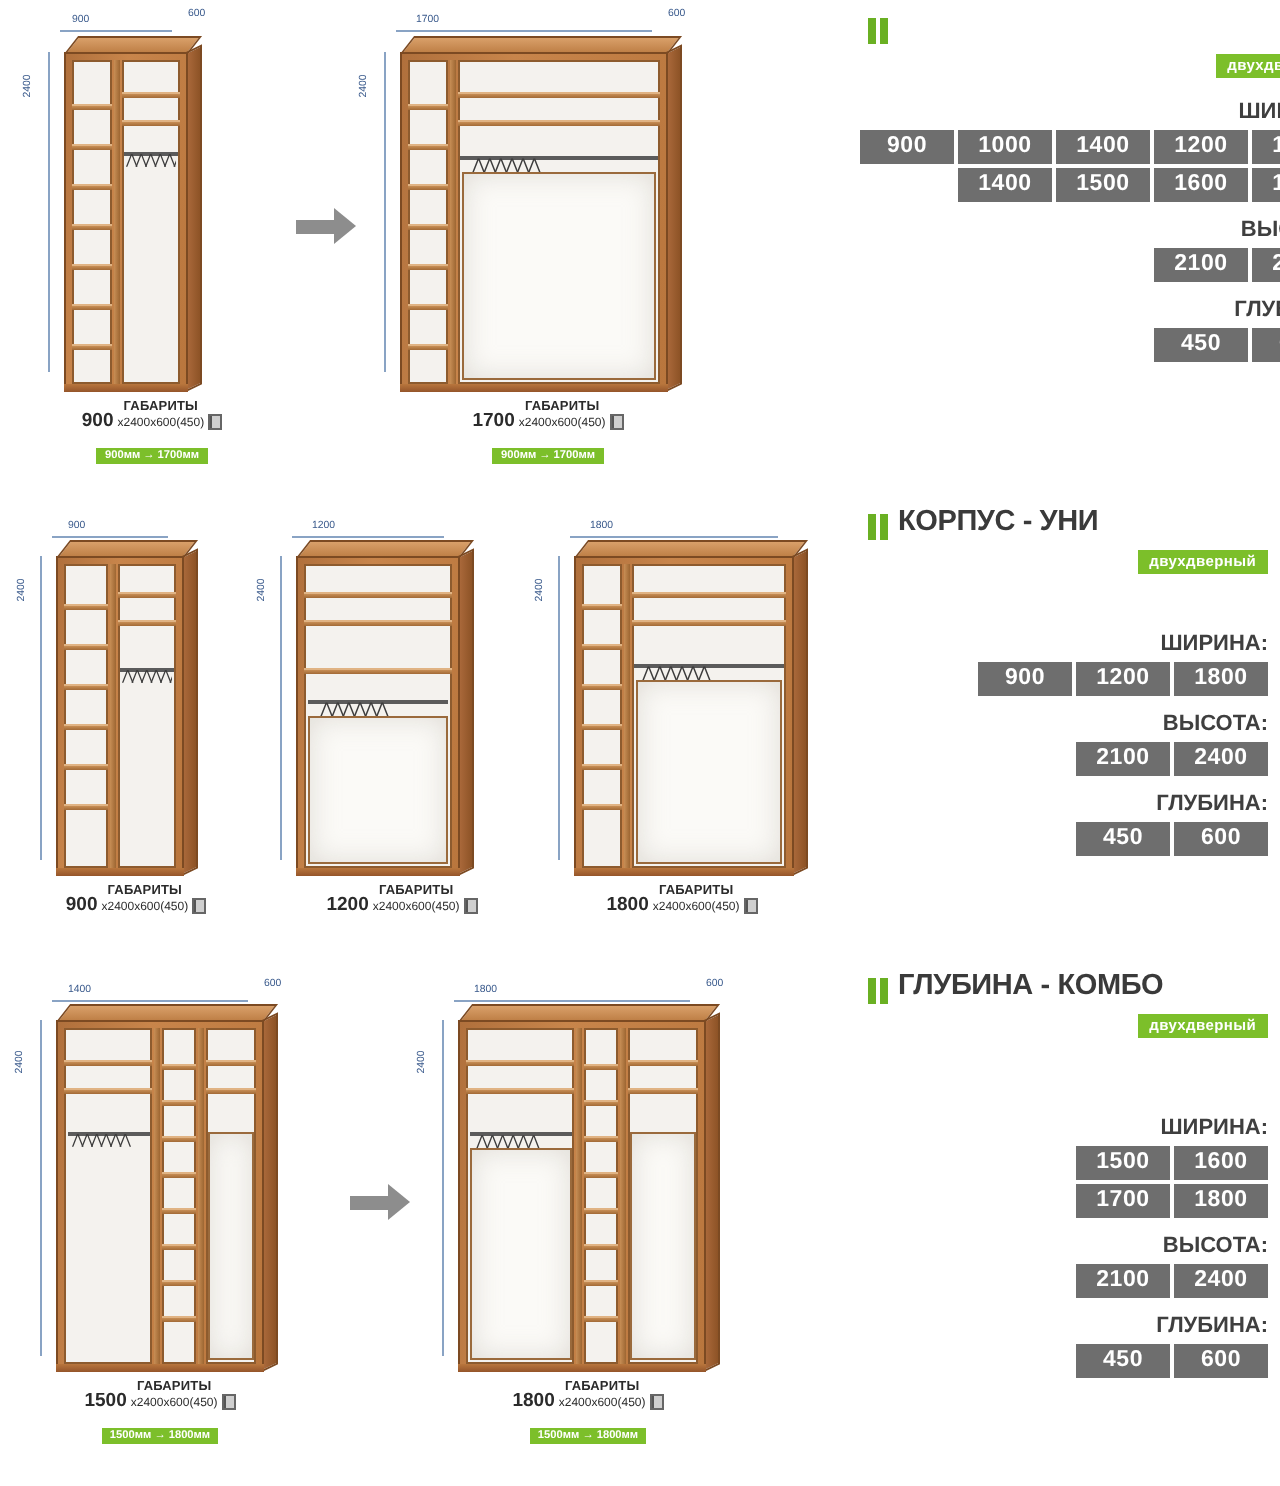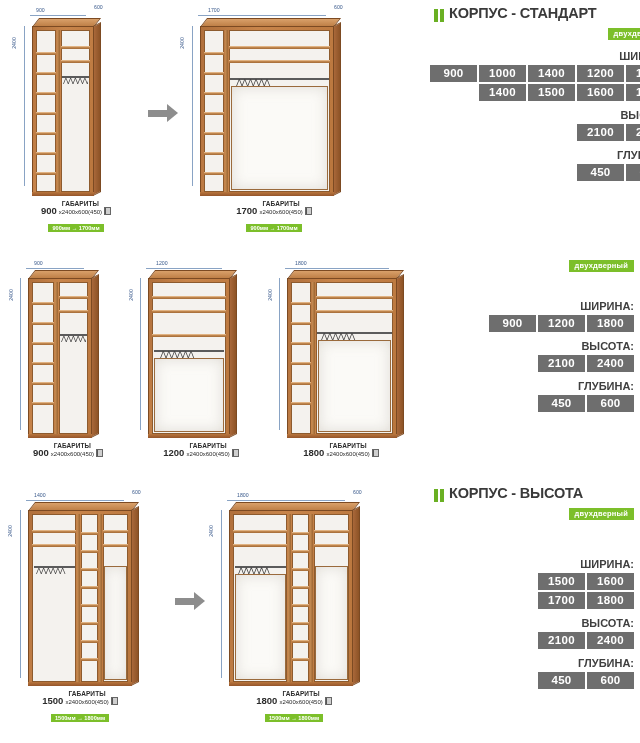--- a/index.html
+++ b/index.html
@@ -267,21 +267,20 @@
       </div>
     </div>
   </div>
 
   <div class="sec-right">
     <div class="head-row">
       <span class="head-bars">
           <i></i>
           <i></i>
         </span>
-      <span class="head-title">КОРПУС - СТАНДАРТ</span>
     </div>
     <div class="head-sub-wrap">
       <span class="head-sub">двухдверный</span>
     </div>
 
     <div class="spec">
       <div class="spec-label">ШИРИНА:</div>
       <div class="chip-row">
         <span class="chip">900</span>
         <span class="chip">1000</span>
@@ -424,20 +423,27 @@
             <span class="gab">ГАБАРИТЫ</span>
             <span class="mes">x2400x600(450)</span>
           </span>
           <span class="ruler"></span>
         </div>
       </div>
     </div>
   </div>
 
   <div class="sec-right">
+    <div class="head-row">
+      <span class="head-bars">
+          <i></i>
+          <i></i>
+        </span>
+      <span class="head-title">КОРПУС - УНИ</span>
+    </div>
     <div class="head-sub-wrap">
       <span class="head-sub">двухдверный</span>
     </div>
 
     <div class="spec" style="margin-top:28px;">
       <div class="spec-label">ШИРИНА:</div>
       <div class="chip-row">
         <span class="chip">900</span>
         <span class="chip">1200</span>
         <span class="chip">1800</span>
@@ -571,21 +577,21 @@
       </div>
     </div>
   </div>
 
   <div class="sec-right">
     <div class="head-row">
       <span class="head-bars">
           <i></i>
           <i></i>
         </span>
-      <span class="head-title">КОРПУС - ВЫСОТА</span>
+      <span class="head-title">ГЛУБИНА - КОМБО</span>
     </div>
     <div class="head-sub-wrap">
       <span class="head-sub">двухдверный</span>
     </div>
 
     <div class="spec" style="margin-top:38px;">
       <div class="spec-label">ШИРИНА:</div>
       <div class="chip-row">
         <span class="chip">1500</span>
         <span class="chip">1600</span>

